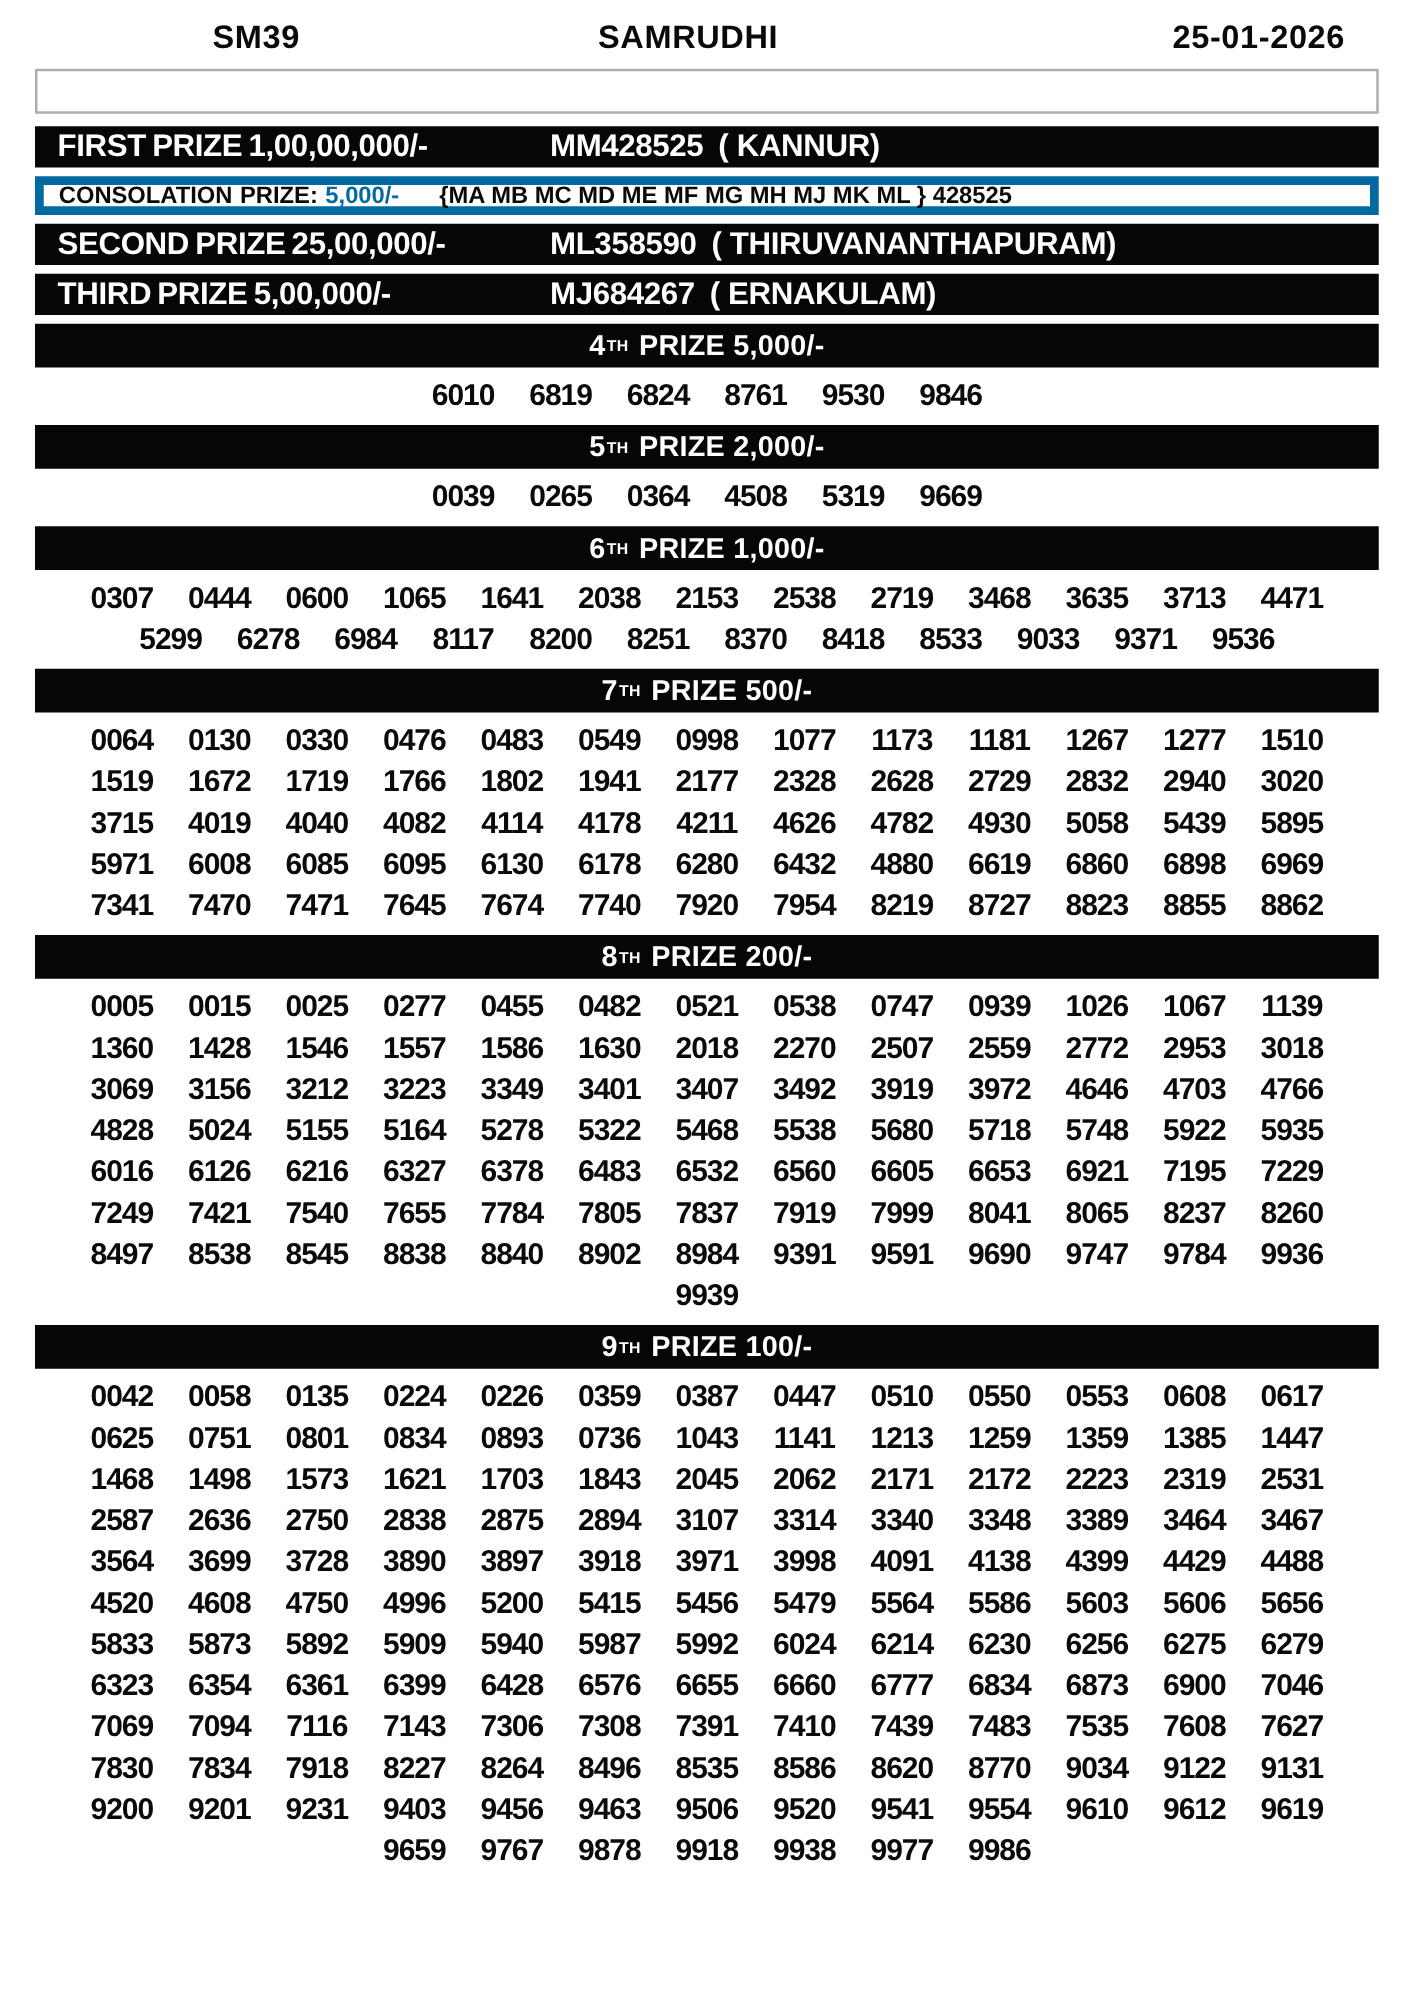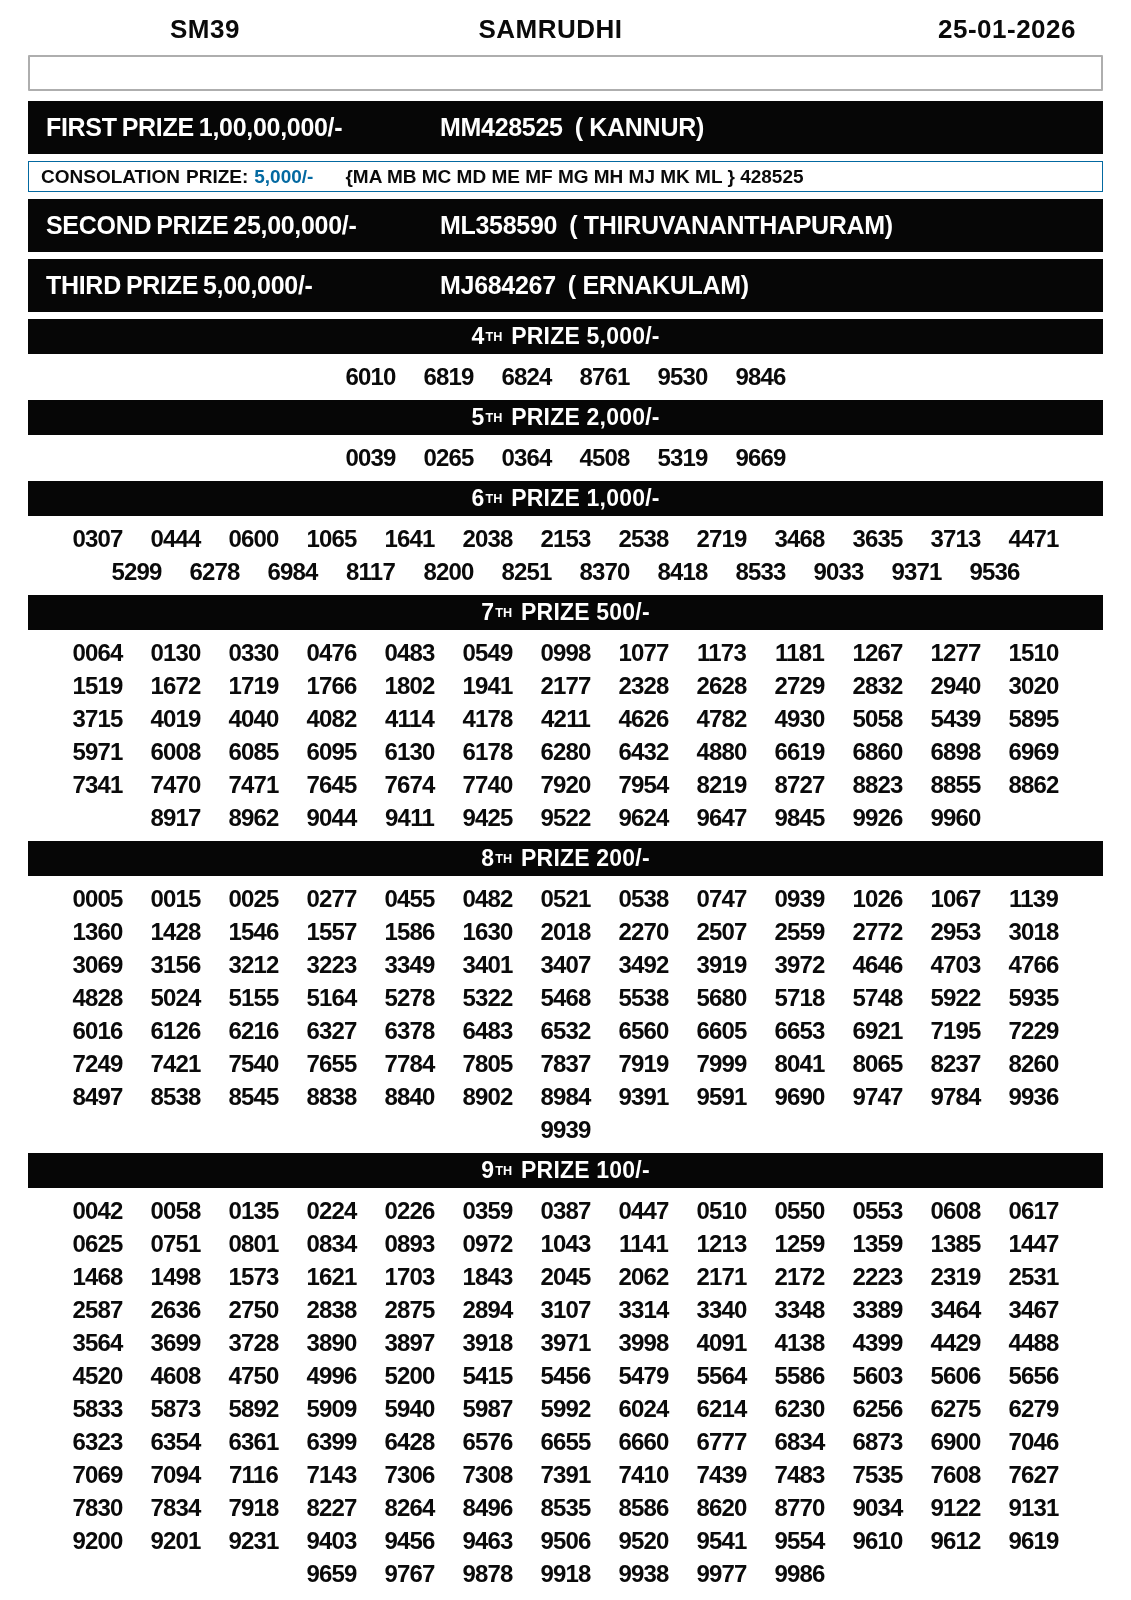--- a/index.html
+++ b/index.html
@@ -26,37 +26,37 @@
     background:#ffffff;
     border:2px solid #aeaeae;
     border-radius:1px;
     box-sizing:border-box;
   }
 
   .bar {
     margin:0 28px 7px 28px;
     background:#060606;
     color:#ffffff;
-    height:53px;
+    height:33px;
     display:flex;
     align-items:center;
     padding:0 18px;
     box-sizing:border-box;
     font-weight:bold;
     font-size:25px;
     letter-spacing:-0.3px;
   }
   .bar .label-group { width:394px; display:flex; gap:7px; white-space:nowrap; }
   .bar .label-group .lbl { margin-right:-2px; }
   .bar .winner { display:flex; gap:12px; white-space:nowrap;justify-content:space-between; }
 
   .consolation {
     margin:0 28px 7px 28px;
     height:31px;
-    border:1px solid #0369a1;
+    border:7px solid #0369a1;
     display:flex;
     align-items:center;
     padding:0 12px;
     box-sizing:border-box;
     font-weight:bold;
     font-size:19px;
     gap:6px;
     white-space:nowrap;
   }
   .consolation .series { margin-left:26px; }
@@ -288,33 +288,20 @@
           <div class="num-cell">7674</div>
           <div class="num-cell">7740</div>
           <div class="num-cell">7920</div>
           <div class="num-cell">7954</div>
           <div class="num-cell">8219</div>
           <div class="num-cell">8727</div>
           <div class="num-cell">8823</div>
           <div class="num-cell">8855</div>
           <div class="num-cell">8862</div>
         </div>
-        <div class="num-row">
-          <div class="num-cell">8917</div>
-          <div class="num-cell">8962</div>
-          <div class="num-cell">9044</div>
-          <div class="num-cell">9411</div>
-          <div class="num-cell">9425</div>
-          <div class="num-cell">9522</div>
-          <div class="num-cell">9624</div>
-          <div class="num-cell">9647</div>
-          <div class="num-cell">9845</div>
-          <div class="num-cell">9926</div>
-          <div class="num-cell">9960</div>
-        </div>
       </div>
     </section>
     <section>
       <div class="tier-header">
         <span>8</span>
         <sup>TH</sup>
         <span>&nbsp;PRIZE 200/-</span>
       </div>
       <div class="tier-body">
         <div class="num-row">
@@ -448,21 +435,21 @@
           <div class="num-cell">0553</div>
           <div class="num-cell">0608</div>
           <div class="num-cell">0617</div>
         </div>
         <div class="num-row">
           <div class="num-cell">0625</div>
           <div class="num-cell">0751</div>
           <div class="num-cell">0801</div>
           <div class="num-cell">0834</div>
           <div class="num-cell">0893</div>
-          <div class="num-cell">0972</div>
+          <div class="num-cell">0736</div>
           <div class="num-cell">1043</div>
           <div class="num-cell">1141</div>
           <div class="num-cell">1213</div>
           <div class="num-cell">1259</div>
           <div class="num-cell">1359</div>
           <div class="num-cell">1385</div>
           <div class="num-cell">1447</div>
         </div>
         <div class="num-row">
           <div class="num-cell">1468</div>

